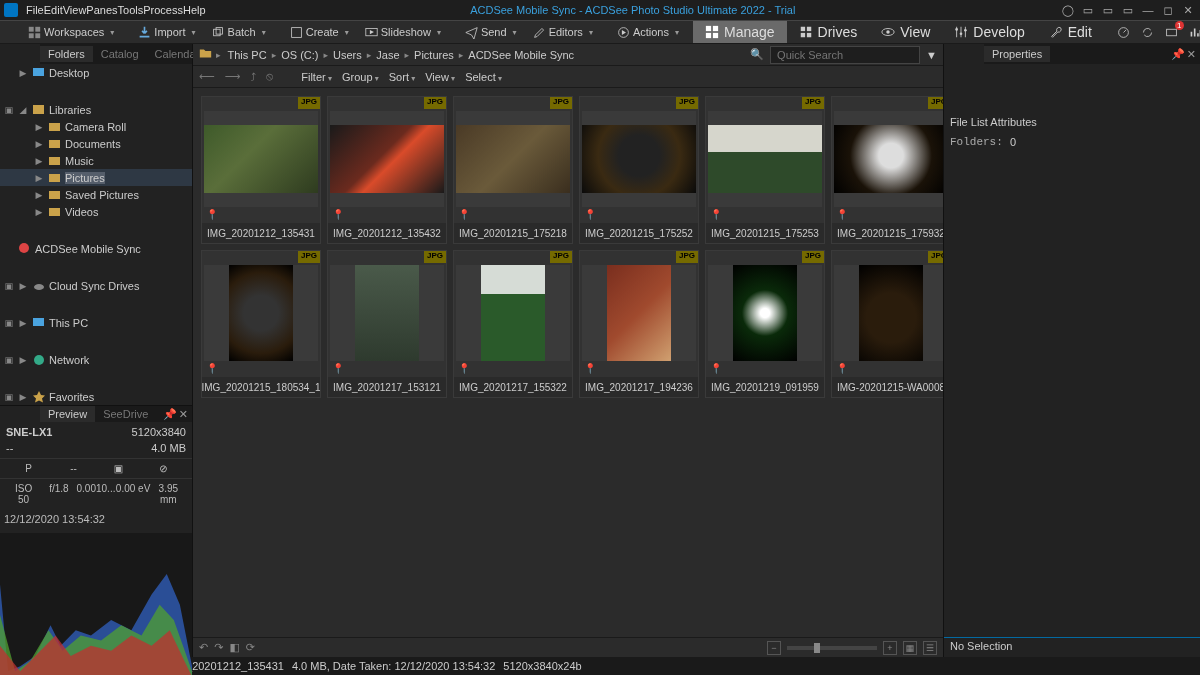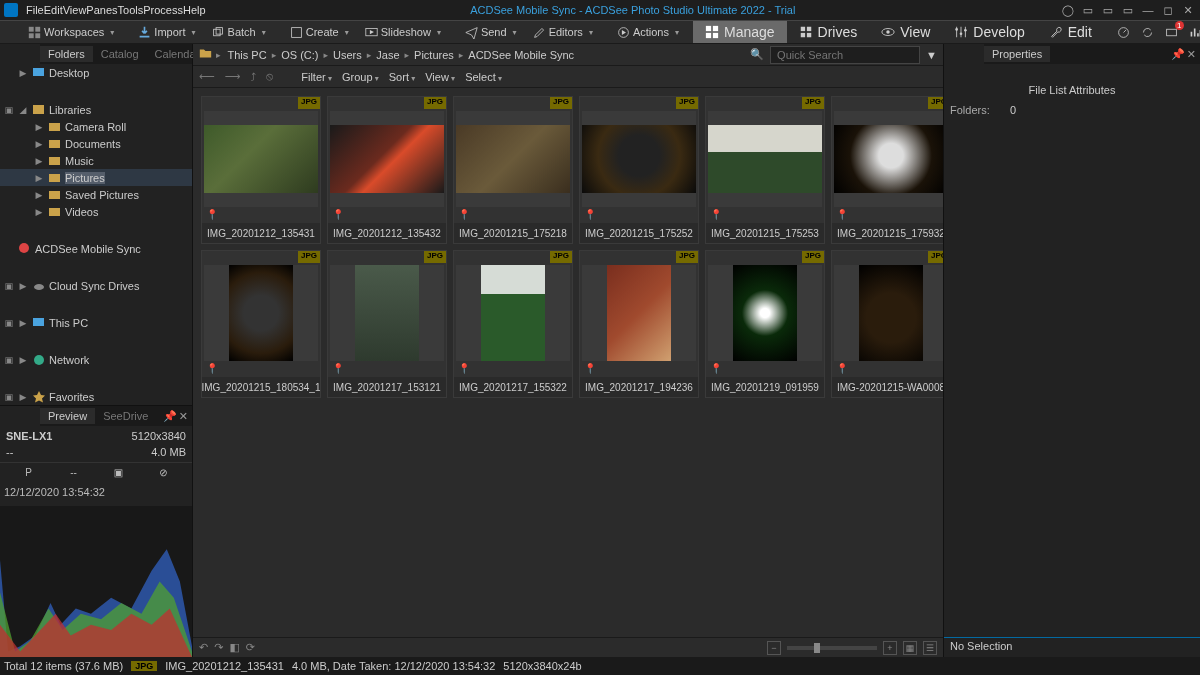--- a/index.html
+++ b/index.html
@@ -78,23 +78,23 @@
 .thumb-name { height:20px; background:#2a2a2a; display:flex; align-items:center; justify-content:center; font-size:10px; color:#ccc; overflow:hidden; white-space:nowrap; }
 
 .bottombar { height:20px; display:flex; align-items:center; justify-content:flex-end; gap:6px; padding:0 6px; border-top:1px solid #1a1a1a; color:#888; }
 .bottombar .btn { width:14px; height:14px; border:1px solid #555; display:flex; align-items:center; justify-content:center; font-size:9px; cursor:pointer; }
 .zoom-slider { width:90px; height:4px; background:#444; position:relative; }
 .zoom-slider::after { content:""; position:absolute; left:30%; top:-3px; width:6px; height:10px; background:#888; }
 
 
 .right-pane { width:257px; background:#222; border-left:1px solid #111; display:flex; flex-direction:column; }
 .props-body { flex:1; padding:6px; color:#bbb; }
-.props-section-head { color:#ccc; margin:14px 0 6px 0;text-align:center; }
+.props-section-head { color:#ccc; margin:46px 0 6px 0; }
 .props-row { display:flex; padding:2px 0; }
-.props-row .k { width:60px; color:#aaa; }
+.props-row .k { width:60px; color:#aaa;font-family:Liberation Mono, monospace; }
 .props-row .v { color:#ccc; }
 .nosel { height:20px; border-top:1px solid #0369a1; padding:2px 6px; color:#ccc; }
 
 
 .status { height:18px; background:#1a1a1a; display:flex; align-items:center; padding:0 4px; gap:8px; font-size:11px; color:#ccc; }
 .status .chip { background:#756a00; color:#000; padding:0 4px; font-weight:bold; font-size:9px; }
 
 
 svg.ico { width:13px; height:13px; }
 </style>
@@ -385,20 +385,27 @@
           <div class="r">5120x3840</div>
           <div>--</div>
           <div class="r">4.0 MB</div>
         </div>
         <div class="exif-row">
           <span>P</span>
           <span>--</span>
           <span>▣</span>
           <span>⊘</span>
         </div>
+        <div class="exif-row">
+          <span><span>ISO</span><br><span>50</span></span>
+          <span>f/1.8</span>
+          <span>0.0010...</span>
+          <span>0.00 eV</span>
+          <span>3.95 mm</span>
+        </div>
         <div class="date-row">12/12/2020 13:54:32</div>
         <div class="histogram">
           <svg viewBox="0 0 190 140" width="100%" height="100%" preserveAspectRatio="none">
             <path d="M0 140 L0 50 L8 135 L20 130 L35 120 L50 90 L60 110 L75 95 L90 100 L110 85 L130 95 L150 60 L165 40 L178 70 L190 130 L190 140 Z" fill="#3060c0" opacity="0.75"></path>
             <path d="M0 140 L0 80 L15 135 L30 125 L48 95 L62 115 L80 100 L100 105 L120 90 L140 100 L158 70 L172 85 L190 135 L190 140 Z" fill="#50a030" opacity="0.75"></path>
             <path d="M0 140 L0 110 L20 135 L40 115 L55 100 L70 120 L90 110 L110 115 L130 100 L150 110 L168 95 L185 130 L190 140 Z" fill="#c03030" opacity="0.75"></path>
           </svg>
         </div>
       </div>
     </div>

